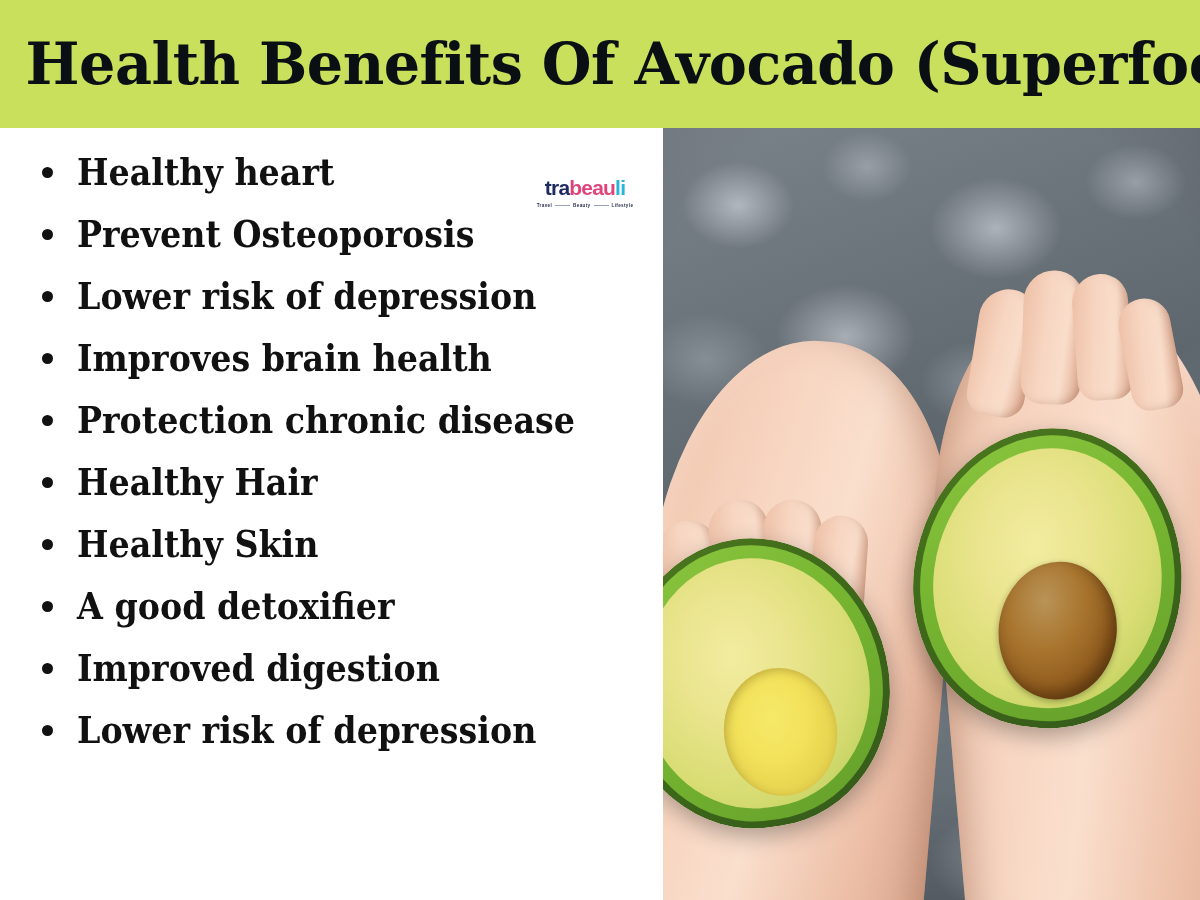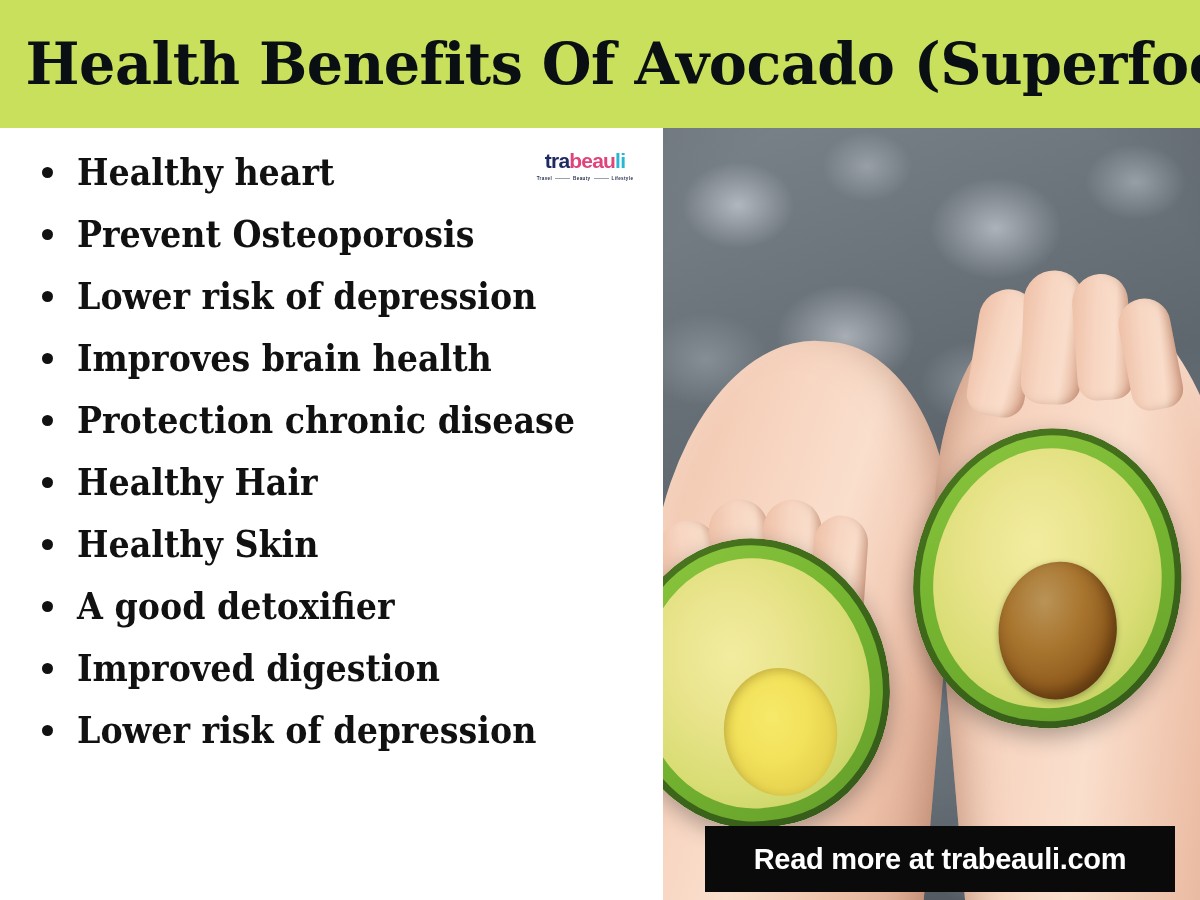--- a/index.html
+++ b/index.html
@@ -87,20 +87,21 @@
     text-align:center;
     z-index:5;
   }
   .logo-word {
     font-family:"Liberation Sans", sans-serif;
     font-weight:700;
     font-size:21px;
     line-height:1;
     letter-spacing:-0.8px;
     white-space:nowrap;
+    margin-top:27px;
   }
   .logo-tra  { color:#1f2a63; }
   .logo-beau { color:#e0447b; }
   .logo-li   { color:#27b7d4; }
 
   .logo-tagline {
     margin-top:5px;
     display:flex;
     align-items:center;
     justify-content:center;
@@ -363,19 +364,16 @@
       <div class="avo-cavity"></div>
     </div>
 
     <div class="avocado avo-right">
       <div class="avo-rind"></div>
       <div class="avo-ring"></div>
       <div class="avo-flesh"></div>
       <div class="avo-pit"></div>
     </div>
 
-    <div class="read-more-banner" style="left:42px; top:698px;">
-      <span class="read-more-text">Read more at trabeauli.com</span>
-    </div>
 
   </div>
 
 </div>
 
 </body></html>

